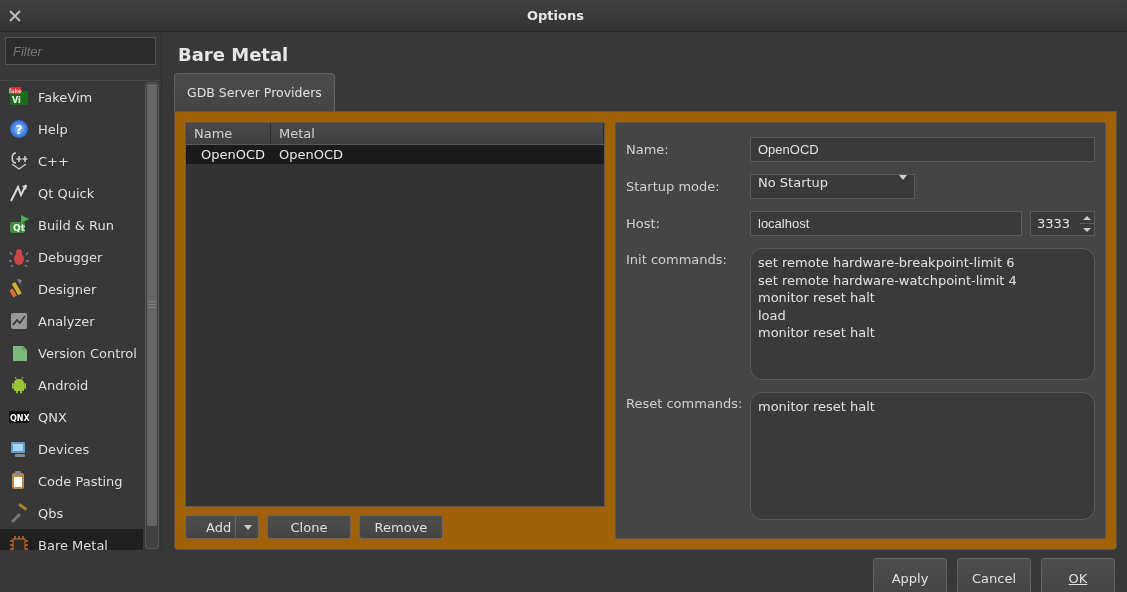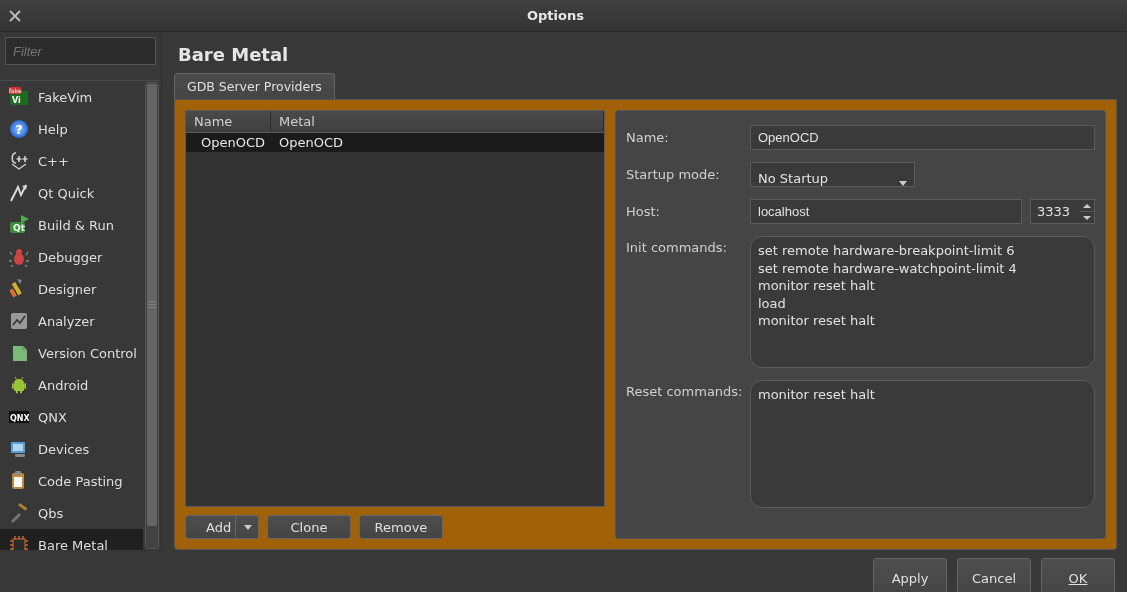--- a/index.html
+++ b/index.html
@@ -113,21 +113,21 @@
   }
   .tabbar {
     display: flex;
     border-bottom: 1px solid #555;
   }
   .tab {
     background: linear-gradient(#4c4c4c,#444);
     border: 1px solid #666;
     border-bottom: none;
     border-radius: 4px 4px 0 0;
-    padding: 5px 12px;
+    padding: 11px 12px;
     font-size: 12.5px;
     color: #e0e0e0;
   }
   .tab-content {
     flex: 1;
     border: 1px solid #555;
     border-top: none;
     background: #a16207;
     display: flex;
     gap: 10px;
@@ -218,21 +218,21 @@
   .textfield { height: 25px; padding: 0 7px; width: 100%; }
   .host-row { display:flex; gap:8px; align-items:center; }
   .host-row .textfield { flex:1; }
   .spin { height:25px; width:65px; display:flex; align-items:center; position:relative; padding:0 16px 0 6px;}
   .spin .spinbtns { position:absolute; right:0; top:0; bottom:0; width:14px; display:flex; flex-direction:column;}
   .spin .spinbtns div{flex:1; display:flex; align-items:center; justify-content:center;}
   .spin .up{border-bottom:1px solid #5c5c5c;}
   .spin .tri{border-left:4px solid transparent;border-right:4px solid transparent;}
   .spin .up .tri{border-bottom:4px solid #ccc;}
   .spin .dn .tri{border-top:4px solid #ccc;}
-  .combo { height:25px; width:165px; display:flex; align-items:flex-end; padding:0 7px; position:relative; justify-content:space-between;}
+  .combo { height:25px; width:165px; display:flex; align-items:flex-start; padding:0 7px; position:relative; justify-content:space-between;}
   .combo .arrow {border-left:4px solid transparent;border-right:4px solid transparent;border-top:5px solid #ccc;}
   .textarea { width:100%; height:132px; padding:5px 7px; font-family:inherit; font-size:13px; resize:none; white-space:pre; line-height:1.35;border-radius:12px;}
   .textarea.short { height:128px; }
   
   .footer {
     display:flex;
     justify-content:flex-end;
     gap:10px;
     padding: 8px 12px;
   }

